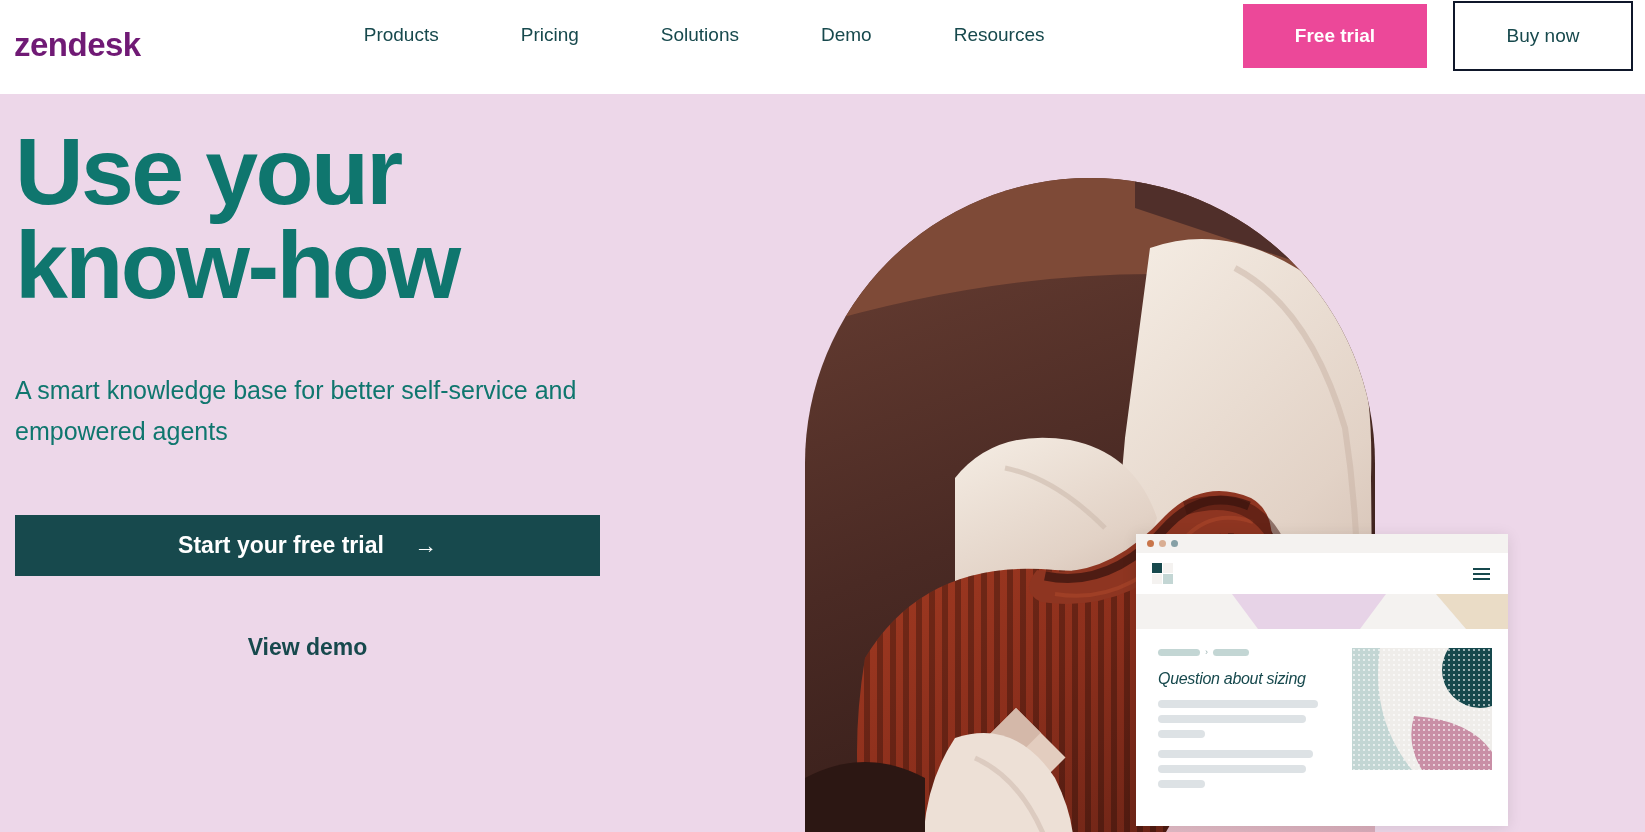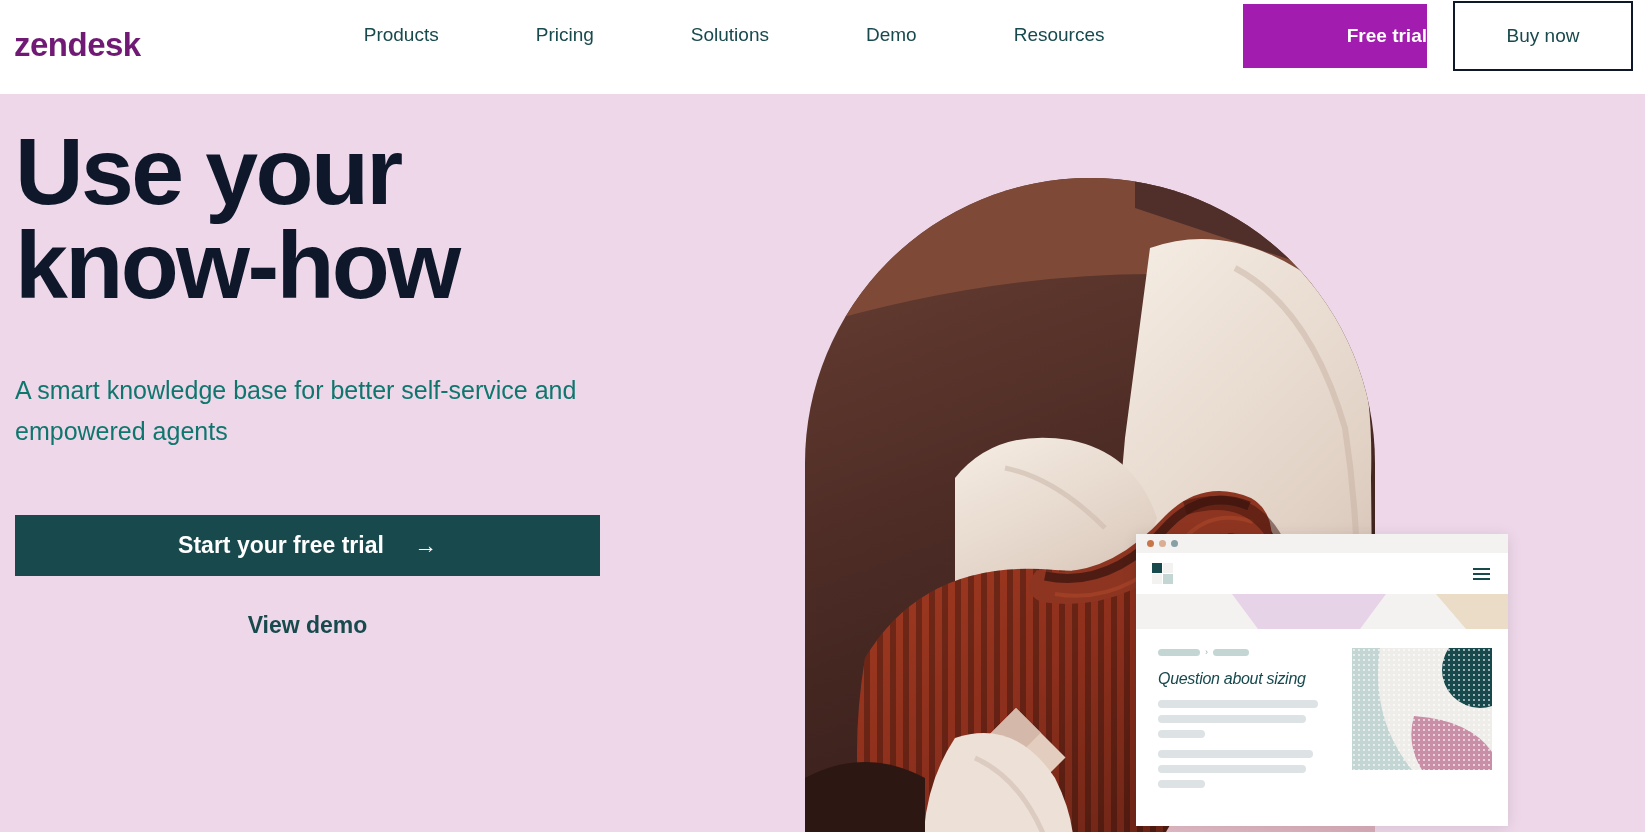--- a/index.html
+++ b/index.html
@@ -24,51 +24,50 @@
     font-size:33px;
     font-weight:700;
     letter-spacing:-0.5px;
     color:#701a75;
     line-height:1;
     margin-top:-6px;
   }
   .main-nav{
     display:flex;
     align-items:center;
-    gap:15px;
+    gap:0;
     margin-left:182px;
     margin-top:-24px;
   }
   .nav-link{
     font-size:19px;
     color:#17494D;
     text-decoration:none;
     padding:0 41px;
     white-space:nowrap;
     cursor:pointer;
   }
   .header-ctas{
     display:flex;
     align-items:center;
     margin-left:auto;
     margin-top:-22px;
     gap:26px;
     padding-right:12px;
   }
   .btn-free-trial{
-    background:#a21caf;
+    background:#ec4899;
     color:#ffffff;
     font-size:19px;
     font-weight:700;
     border:none;
     width:184px;
     height:64px;
     cursor:pointer;
     font-family:"Liberation Sans", sans-serif;
-    text-align:right;
   }
   .btn-buy-now{
     background:#ffffff;
     color:#17494D;
     font-size:19px;
     font-weight:400;
     border:2px solid #0f172a;
     width:180px;
     height:70px;
     cursor:pointer;
@@ -94,21 +93,21 @@
     font-weight:700;
     letter-spacing:2.4px;
     color:#17494D;
   }
   .hero-title{
     margin-top:30px;
     font-size:95px;
     line-height:0.99;
     font-weight:700;
     letter-spacing:-2.6px;
-    color:#0f172a;
+    color:#0f766e;
   }
   .hero-sub{
     margin-top:58px;
     font-size:25px;
     line-height:1.62;
     font-weight:400;
     color:#0f766e;
     max-width:640px;
   }
   .btn-start-trial{
@@ -125,21 +124,21 @@
     display:flex;
     align-items:center;
     justify-content:center;
     gap:30px;
   }
   .arrow-glyph{ font-size:23px; line-height:1; }
   .view-demo{
     display:block;
     width:585px;
     text-align:center;
-    margin-top:36px;
+    margin-top:58px;
     font-size:23px;
     font-weight:700;
     color:#17494D;
     text-decoration:none;
     cursor:pointer;
   }
 
   
   .hero-photo{
     position:absolute;

